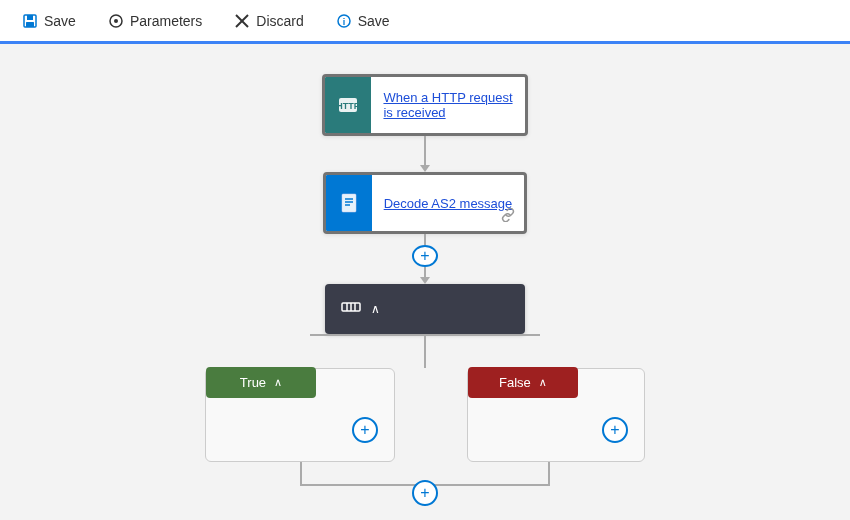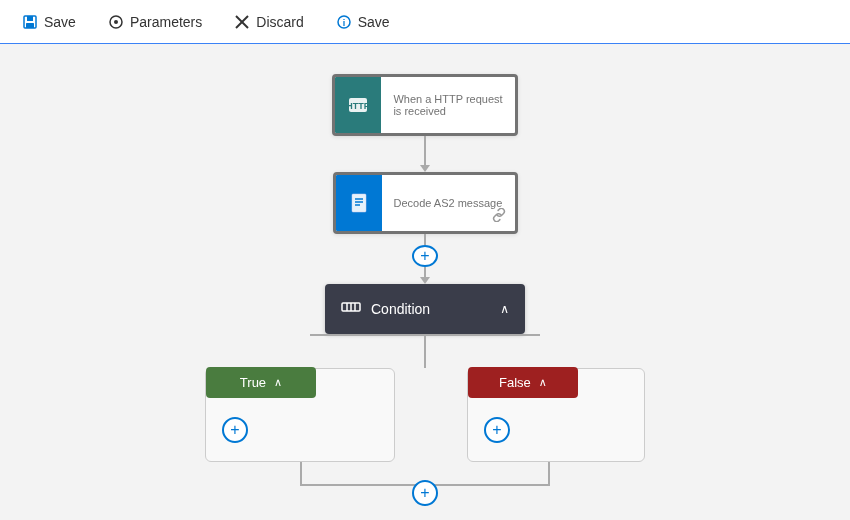--- a/index.html
+++ b/index.html
@@ -7,21 +7,21 @@
       font-family: 'Segoe UI', Arial, sans-serif;
       background: #f3f3f3;
       width: 850px;
       height: 520px;
       overflow: hidden;
     }
 
     
     #toolbar {
       background: #ffffff;
-      border-bottom: 1px solid #3b82f6;
+      border-bottom: 3px solid #3b82f6;
       height: 44px;
       display: flex;
       align-items: center;
       padding: 0 16px;
       gap: 20px;
     }
     .toolbar-btn {
       display: flex;
       align-items: center;
       gap: 6px;
@@ -76,23 +76,24 @@
 
     .node-icon-area.teal {
       background: #2a7b7b;
     }
     .node-icon-area.blue {
       background: #0078d4;
     }
 
     .node-label {
       padding: 8px 12px;
-      font-size: 11px;
-      color: #737373;
+      font-size: 13px;
+      color: #1d4ed8;
       flex: 1;
+      text-decoration: underline;
     }
 
     
     .plus-btn {
       width: 26px;
       height: 26px;
       border-radius: 50%;
       border: 2px solid #0078d4;
       background: #fff;
       color: #0078d4;
@@ -131,21 +132,21 @@
     }
 
     .branch-box {
       border: 1.5px solid #ccc;
       border-radius: 6px;
       width: 190px;
       min-height: 90px;
       background: #f9f9f9;
       display: flex;
       flex-direction: column;
-      align-items: flex-start;
+      align-items: flex-end;
       position: relative;
     }
 
     .branch-header-true {
       background: #4a7c3f;
       color: #fff;
       border-radius: 4px;
       padding: 8px 14px;
       font-size: 13px;
       display: flex;
@@ -295,21 +296,20 @@
   <div>
     <div class="condition-node" style="min-width:200px;">
       <span class="condition-icon">
         <svg width="20" height="18" viewBox="0 0 20 18" fill="none">
           <rect x="1" y="5" width="18" height="8" rx="1" stroke="white" stroke-width="1.5" fill="none"></rect>
           <line x1="6" y1="5" x2="6" y2="13" stroke="white" stroke-width="1.5"></line>
           <line x1="10" y1="5" x2="10" y2="13" stroke="white" stroke-width="1.5"></line>
           <line x1="14" y1="5" x2="14" y2="13" stroke="white" stroke-width="1.5"></line>
         </svg>
       </span>
-      <span class="condition-label">Condition</span>
       <span class="condition-chevron">∧</span>
     </div>
   </div>
 
   <div style="position:relative;display:flex;flex-direction:column;align-items:center;width:500px;">
 
     <div style="position:relative;height:34px;width:100%;display:flex;align-items:center;justify-content:center;">
 
       <div class="vline" style="height:34px;position:absolute;left:50%;transform:translateX(-50%);"></div>
 

